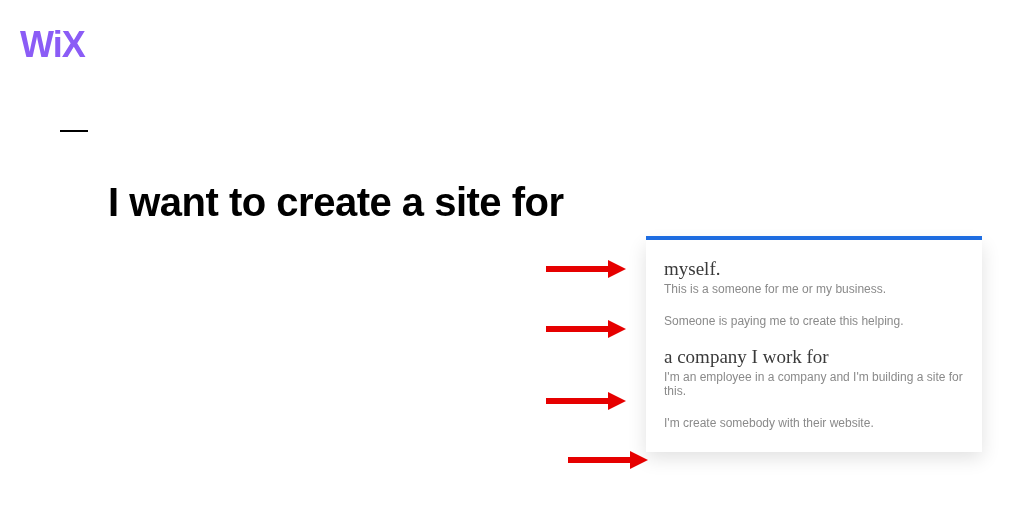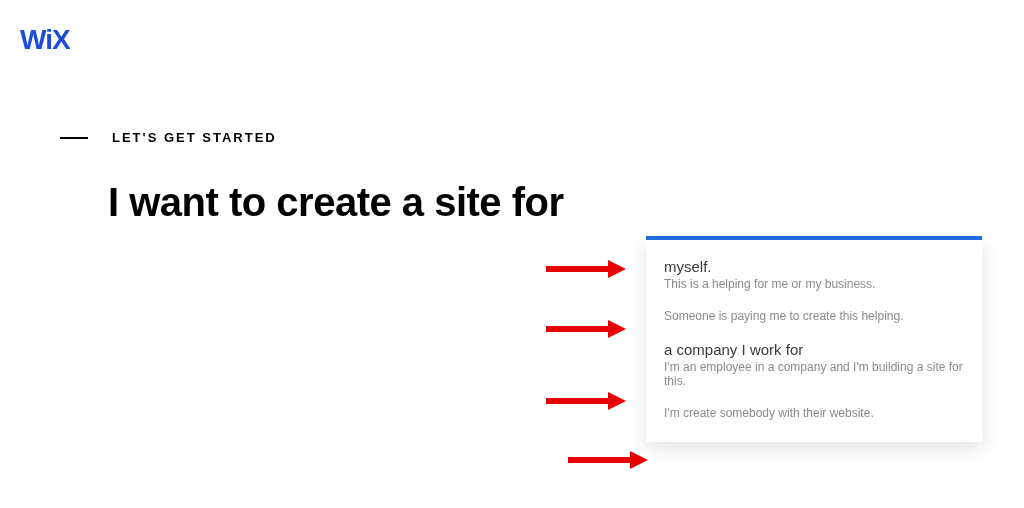--- a/index.html
+++ b/index.html
@@ -1,52 +1,51 @@
 <!DOCTYPE html>
 <html><head>
 <meta charset="utf-8">
 <style>
   * { box-sizing: border-box; margin: 0; padding: 0; }
   html, body { width: 1024px; height: 508px; background: #ffffff; font-family: "Helvetica Neue", Helvetica, Arial, sans-serif; overflow: hidden; }
   .page { position: relative; width: 1024px; height: 508px; }
-  .logo { position: absolute; left: 20px; top: 24px; font-weight: 900; font-size: 28px; letter-spacing: -1px; color: #1d4ed8; }
+  .logo { position: absolute; left: 20px; top: 24px; font-weight: 900; font-size: 36px; letter-spacing: -1px; color: #8b5cf6; }
   .intro { position: absolute; left: 60px; top: 130px; display: flex; align-items: center; }
   .intro-dash { width: 28px; height: 2px; background: #000; margin-right: 24px; }
   .intro-label { font-size: 13px; font-weight: 700; letter-spacing: 2px; color: #000; }
   .headline { position: absolute; left: 108px; top: 180px; font-size: 40px; font-weight: 800; letter-spacing: -0.5px; color: #000; }
   .dropdown-line { position: absolute; left: 646px; top: 236px; width: 336px; height: 4px; background: #1f6fe5; }
   .dropdown { position: absolute; left: 646px; top: 240px; width: 336px; background: #fff; box-shadow: 0 6px 18px rgba(0,0,0,0.12); padding: 18px 18px 22px 18px; }
   .option { margin-bottom: 18px; cursor: pointer; }
   .option:last-child { margin-bottom: 0; }
-  .opt-title { font-size: 15px; color: #3a3a3a; }
+  .opt-title { font-size: 19px; color: #3a3a3a; font-family: Liberation Serif, serif; }
   .opt-desc { font-size: 12px; color: #8a8a8a; margin-top: 2px; }
   .arrow { position: absolute; width: 84px; height: 16px; pointer-events: none; }
   .arrow-shaft { position: absolute; left: 0; top: 6px; width: 64px; height: 6px; background: #e60000; }
   .arrow-head { position: absolute; left: 62px; top: 0; width: 0; height: 0; border-top: 9px solid transparent; border-bottom: 9px solid transparent; border-left: 18px solid #e60000; }
 </style>
 </head>
 <body>
 
 <div class="page">
 
   <div class="logo">WiX</div>
 
   <div class="intro">
     <div class="intro-dash"></div>
-    <div class="intro-label">LET'S GET STARTED</div>
   </div>
 
   <div class="headline">I want to create a site for</div>
 
   <div class="dropdown-line" style="background: rgb(31, 111, 229);"></div>
 
   <div class="dropdown">
     <div class="option">
       <div class="opt-title">myself.</div>
-      <div class="opt-desc">This is a helping for me or my business.</div>
+      <div class="opt-desc">This is a someone for me or my business.</div>
     </div>
     <div class="option">
       <div class="opt-desc">Someone is paying me to create this helping.</div>
     </div>
     <div class="option">
       <div class="opt-title">a company I work for</div>
       <div class="opt-desc">I'm an employee in a company and I'm building a site for this.</div>
     </div>
     <div class="option">
       <div class="opt-desc">I'm create somebody with their website.</div>

